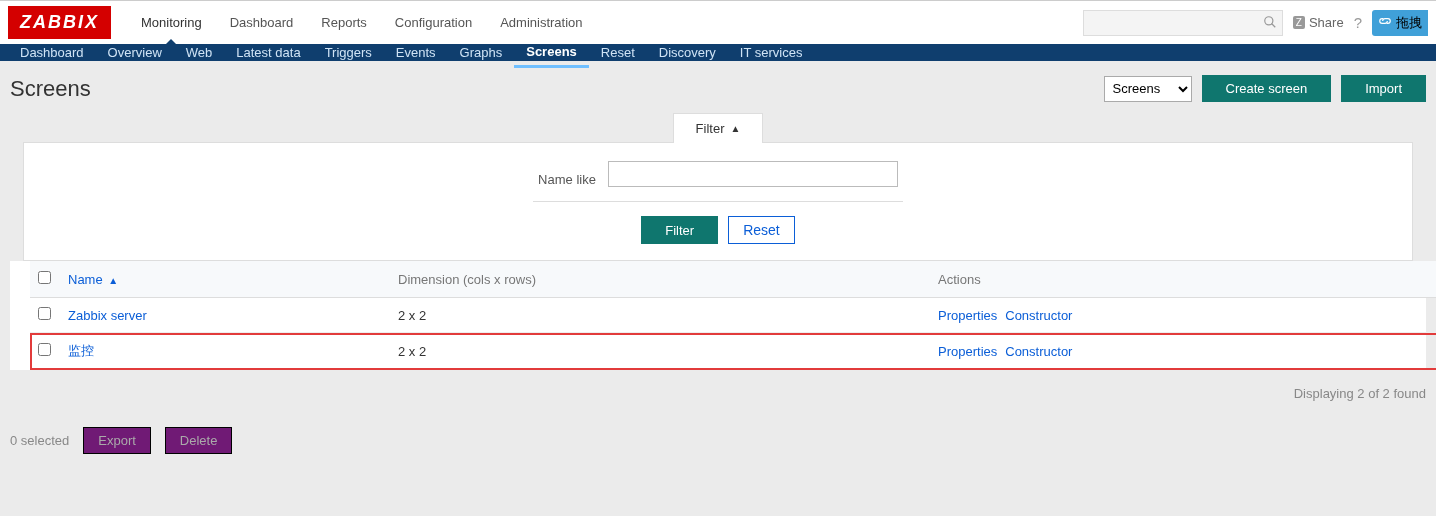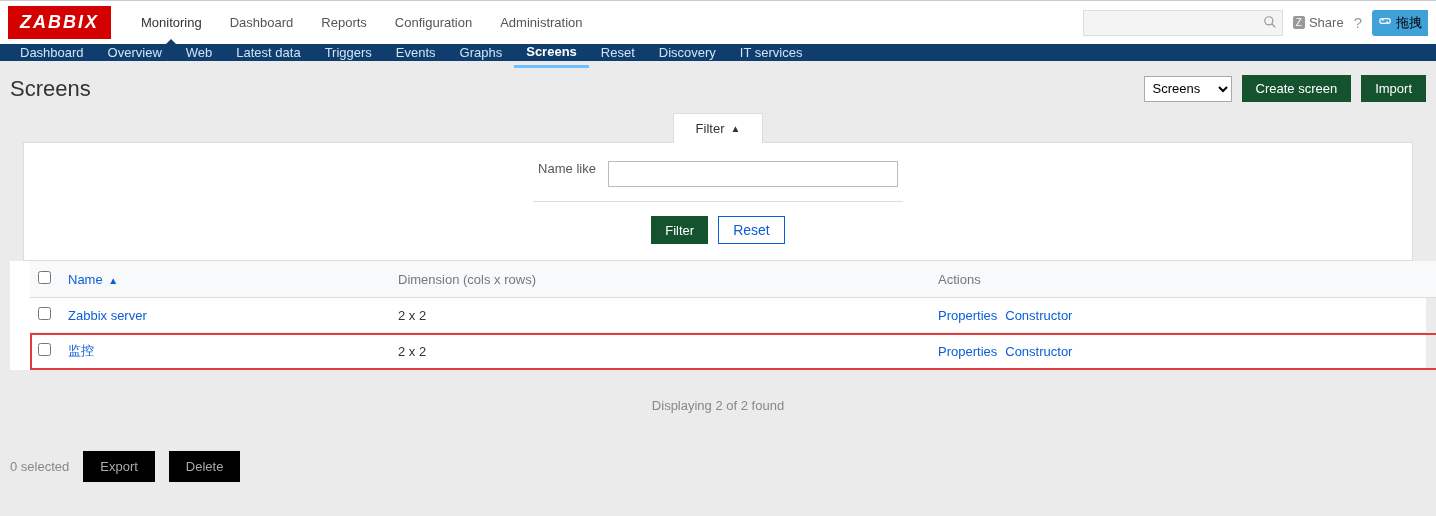--- a/index.html
+++ b/index.html
@@ -27,47 +27,47 @@
 
 .subnav { background: #0f3e6e; height: 17px; display: flex; align-items: center; padding: 0 8px; }
 .subnav-item { color: #cfe3f5; padding: 0 12px; height: 30px; display: flex; align-items: center; cursor: pointer; font-size: 13px; }
 .subnav-item.active { color: #fff; font-weight: bold; border-bottom: 3px solid #6fbfff; }
 
 
 .page-header { padding: 14px 10px 10px 10px; display: flex; align-items: center; }
 .page-title { font-size: 22px; color: #333; font-weight: normal; flex: 1; }
 .page-actions { display: flex; gap: 10px; align-items: center; }
 select.kind { height: 26px; font-size: 13px; padding: 0 4px; border: 1px solid #aaa; background: #fff; min-width: 88px; }
-.btn { background: #14532d; color: #fff; border: none; padding: 6px 14px; font-size: 13px; cursor: pointer; }
+.btn { background: #0f766e; color: #fff; border: none; padding: 6px 24px; font-size: 13px; cursor: pointer; }
 .btn-outline { background: #fff; color: #0b5ed7; border: 1px solid #0b5ed7; padding: 5px 14px; cursor: pointer; font-size: 14px; }
-.btn-disabled { background: #000000; color: #aaa; border: 3px solid #000000; padding: 5px 14px; font-size: 13px; cursor: default; }
+.btn-disabled { background: #701a75; color: #aaa; border: 1px solid #000000; padding: 5px 14px; font-size: 13px; cursor: default; }
 
 
 .filter-wrap { margin: 0 23px; position: relative; }
 .filter-tab { background: #fff; border: 1px solid #ddd; border-bottom: none; width: 90px; height: 30px; margin: 0 auto; display: flex; align-items: center; justify-content: center; gap: 6px; position: relative; top: 1px; z-index: 2; }
 .filter-tri { font-size: 10px; }
 .filter-body { background: #fff; border: 1px solid #ddd; padding: 18px 0 16px 0; text-align: center; }
-.filter-row { display: inline-flex; align-items: flex-start; gap: 12px; }
+.filter-row { display: inline-flex; align-items: flex-end; gap: 12px; }
 .filter-row label { color: #555; }
 .filter-row input { width: 290px; height: 26px; border: 1px solid #bbb; padding: 0 6px; }
 .filter-divider { width: 370px; border-top: 1px solid #ddd; margin: 14px auto; }
 .filter-buttons { display: flex; justify-content: center; gap: 10px; }
 
 
 .table-wrap { background: #fff; margin: 0 10px; }
 table { width: 100%; border-collapse: collapse; margin-left: 20px; }
 thead th { text-align: left; font-weight: normal; color: #777; padding: 10px 8px; border-bottom: 1px solid #ddd; background: #f7f9fb; font-size: 13px; }
 thead th.sortable { color: #0b5ed7; cursor: pointer; }
 tbody td { padding: 9px 8px; border-bottom: 1px solid #eee; }
 tbody tr.highlight { outline: 2px solid #e23b3b; outline-offset: -2px; }
 .link { color: #0b5ed7; cursor: pointer; }
 .action-cell { display: flex; gap: 8px; }
 .sort-tri { font-size: 10px; margin-left: 2px; }
 
-.footer-row { padding: 28px 10px; text-align: center; color: #888; }
+.footer-row { padding: 16px 10px; text-align: right; color: #888; }
 .bulk-row { padding: 10px; display: flex; align-items: center; gap: 14px; color: #888; }
 
 input[type=checkbox] { width: 13px; height: 13px; }
 </style>
 </head>
 <body>
 
 <div class="topbar">
   <div class="logo">ZABBIX</div>
   <div class="topnav" id="topnav">

